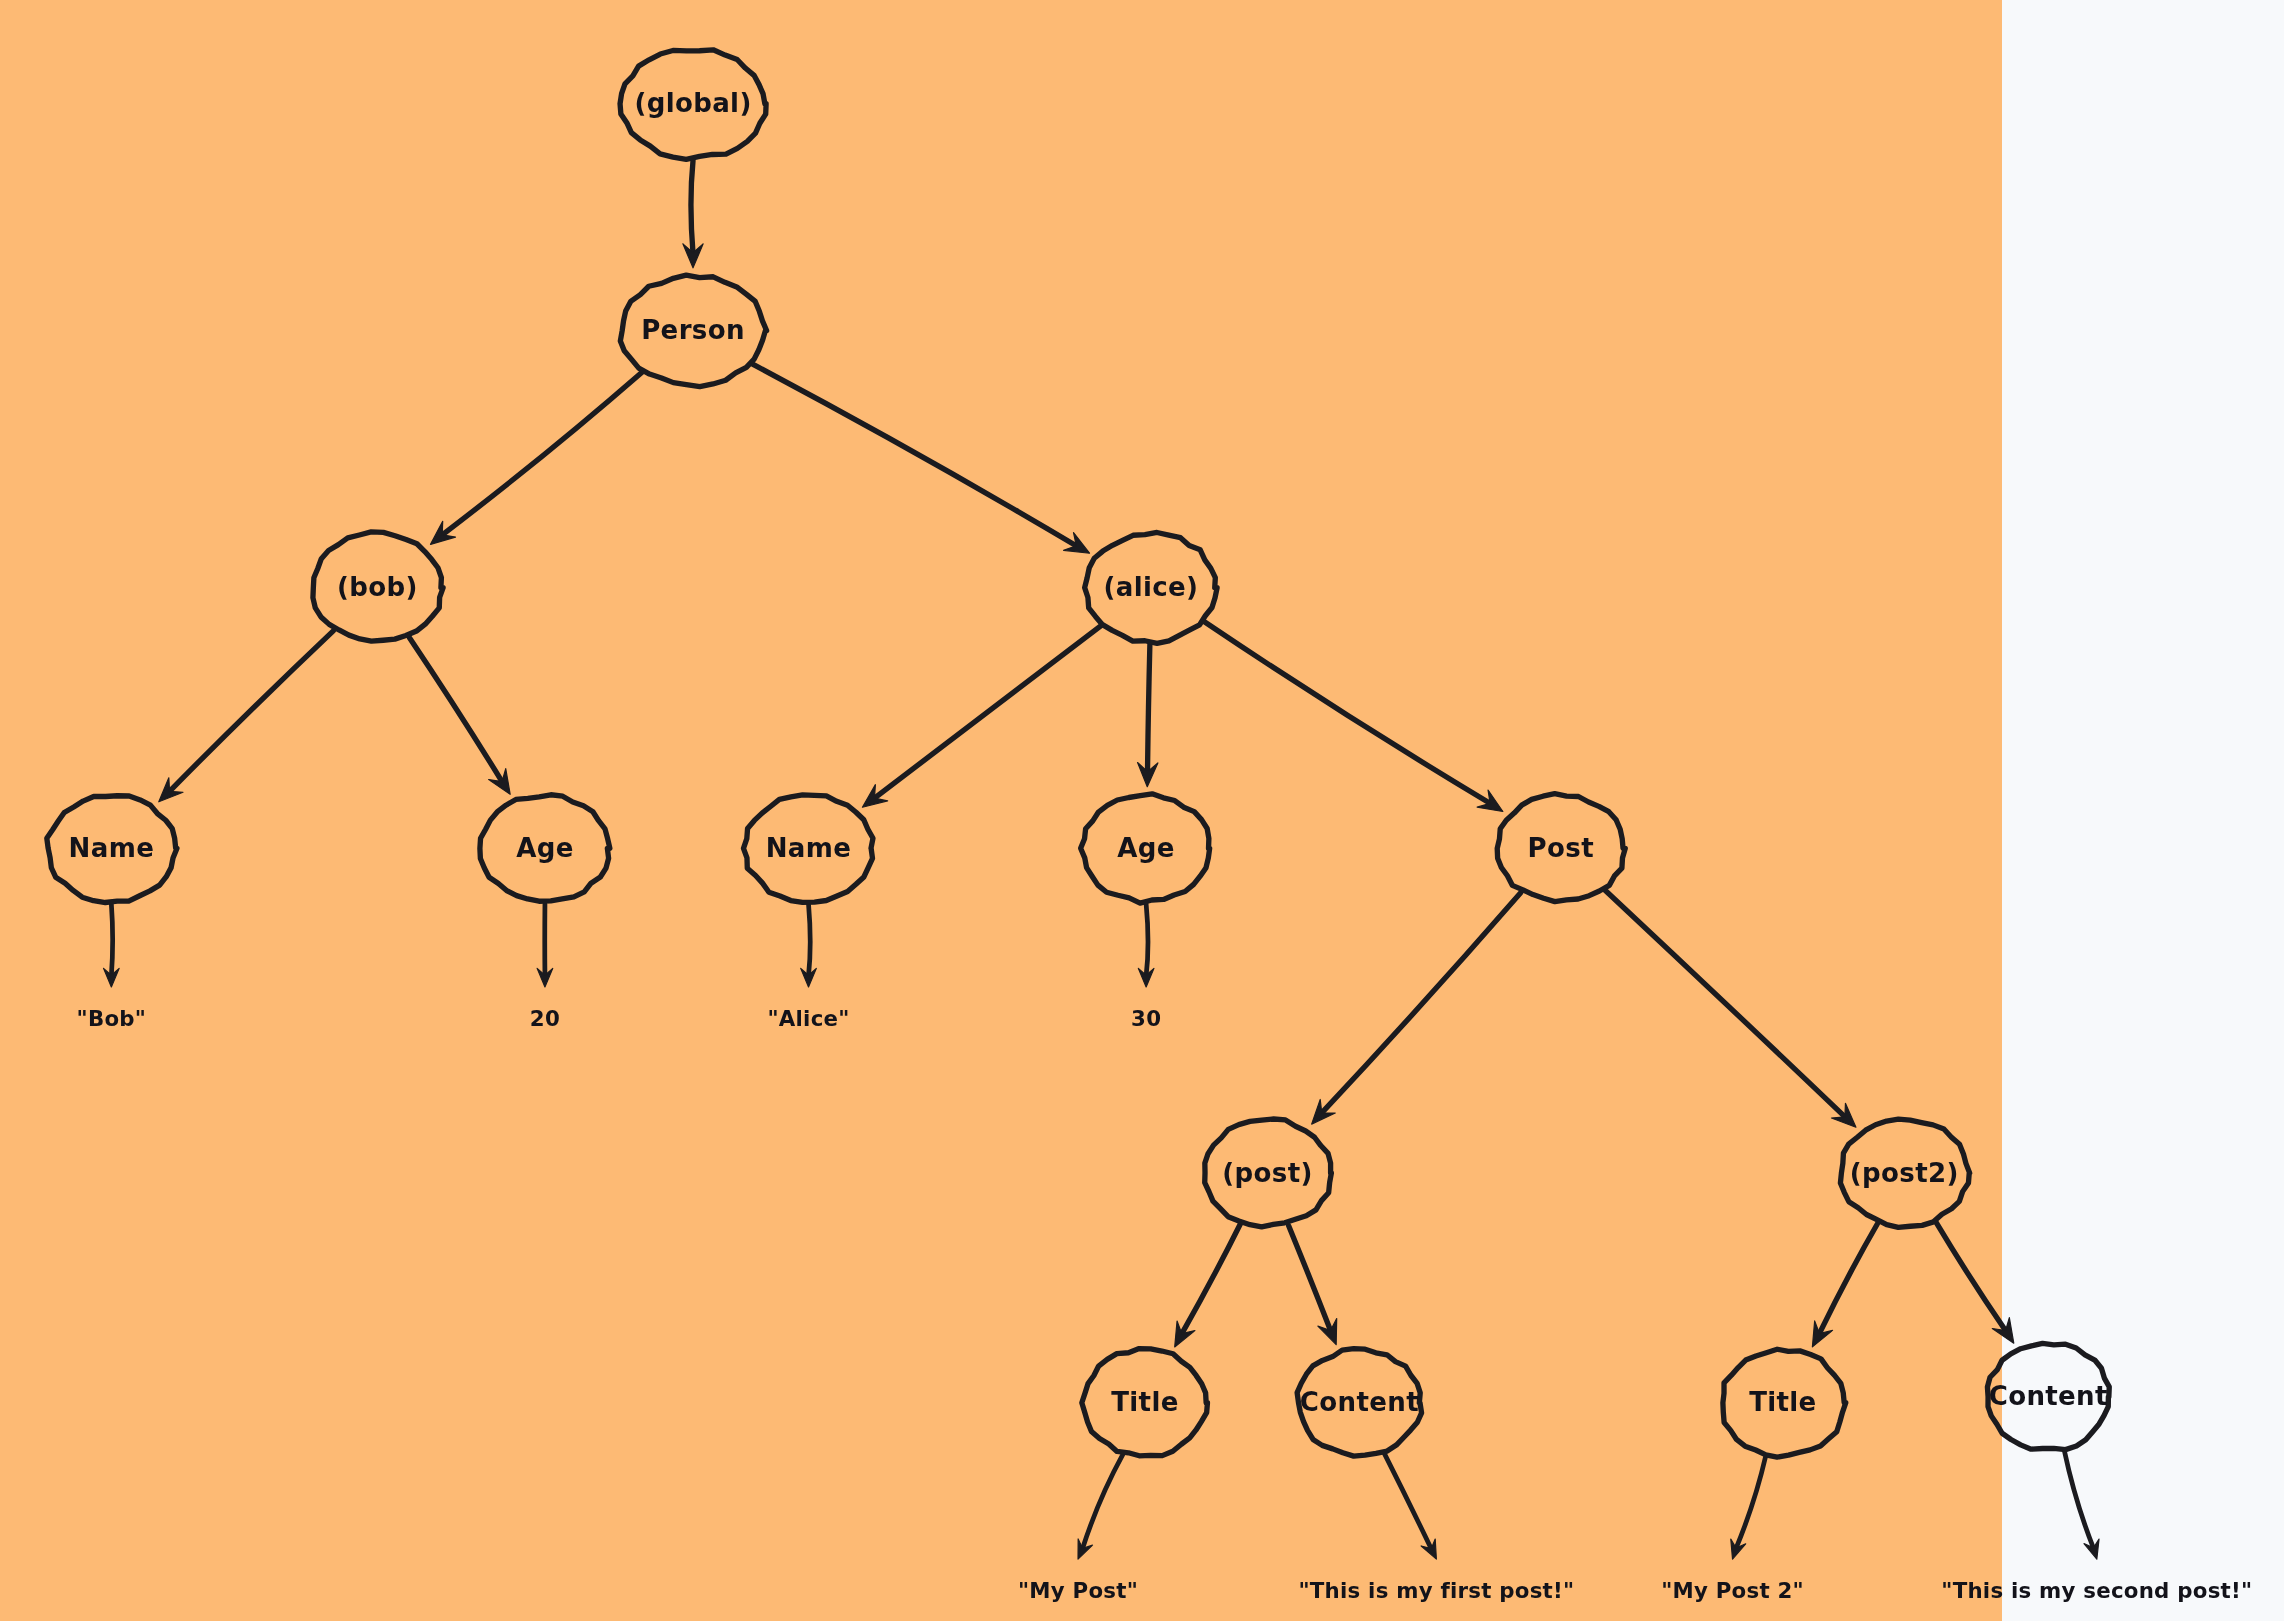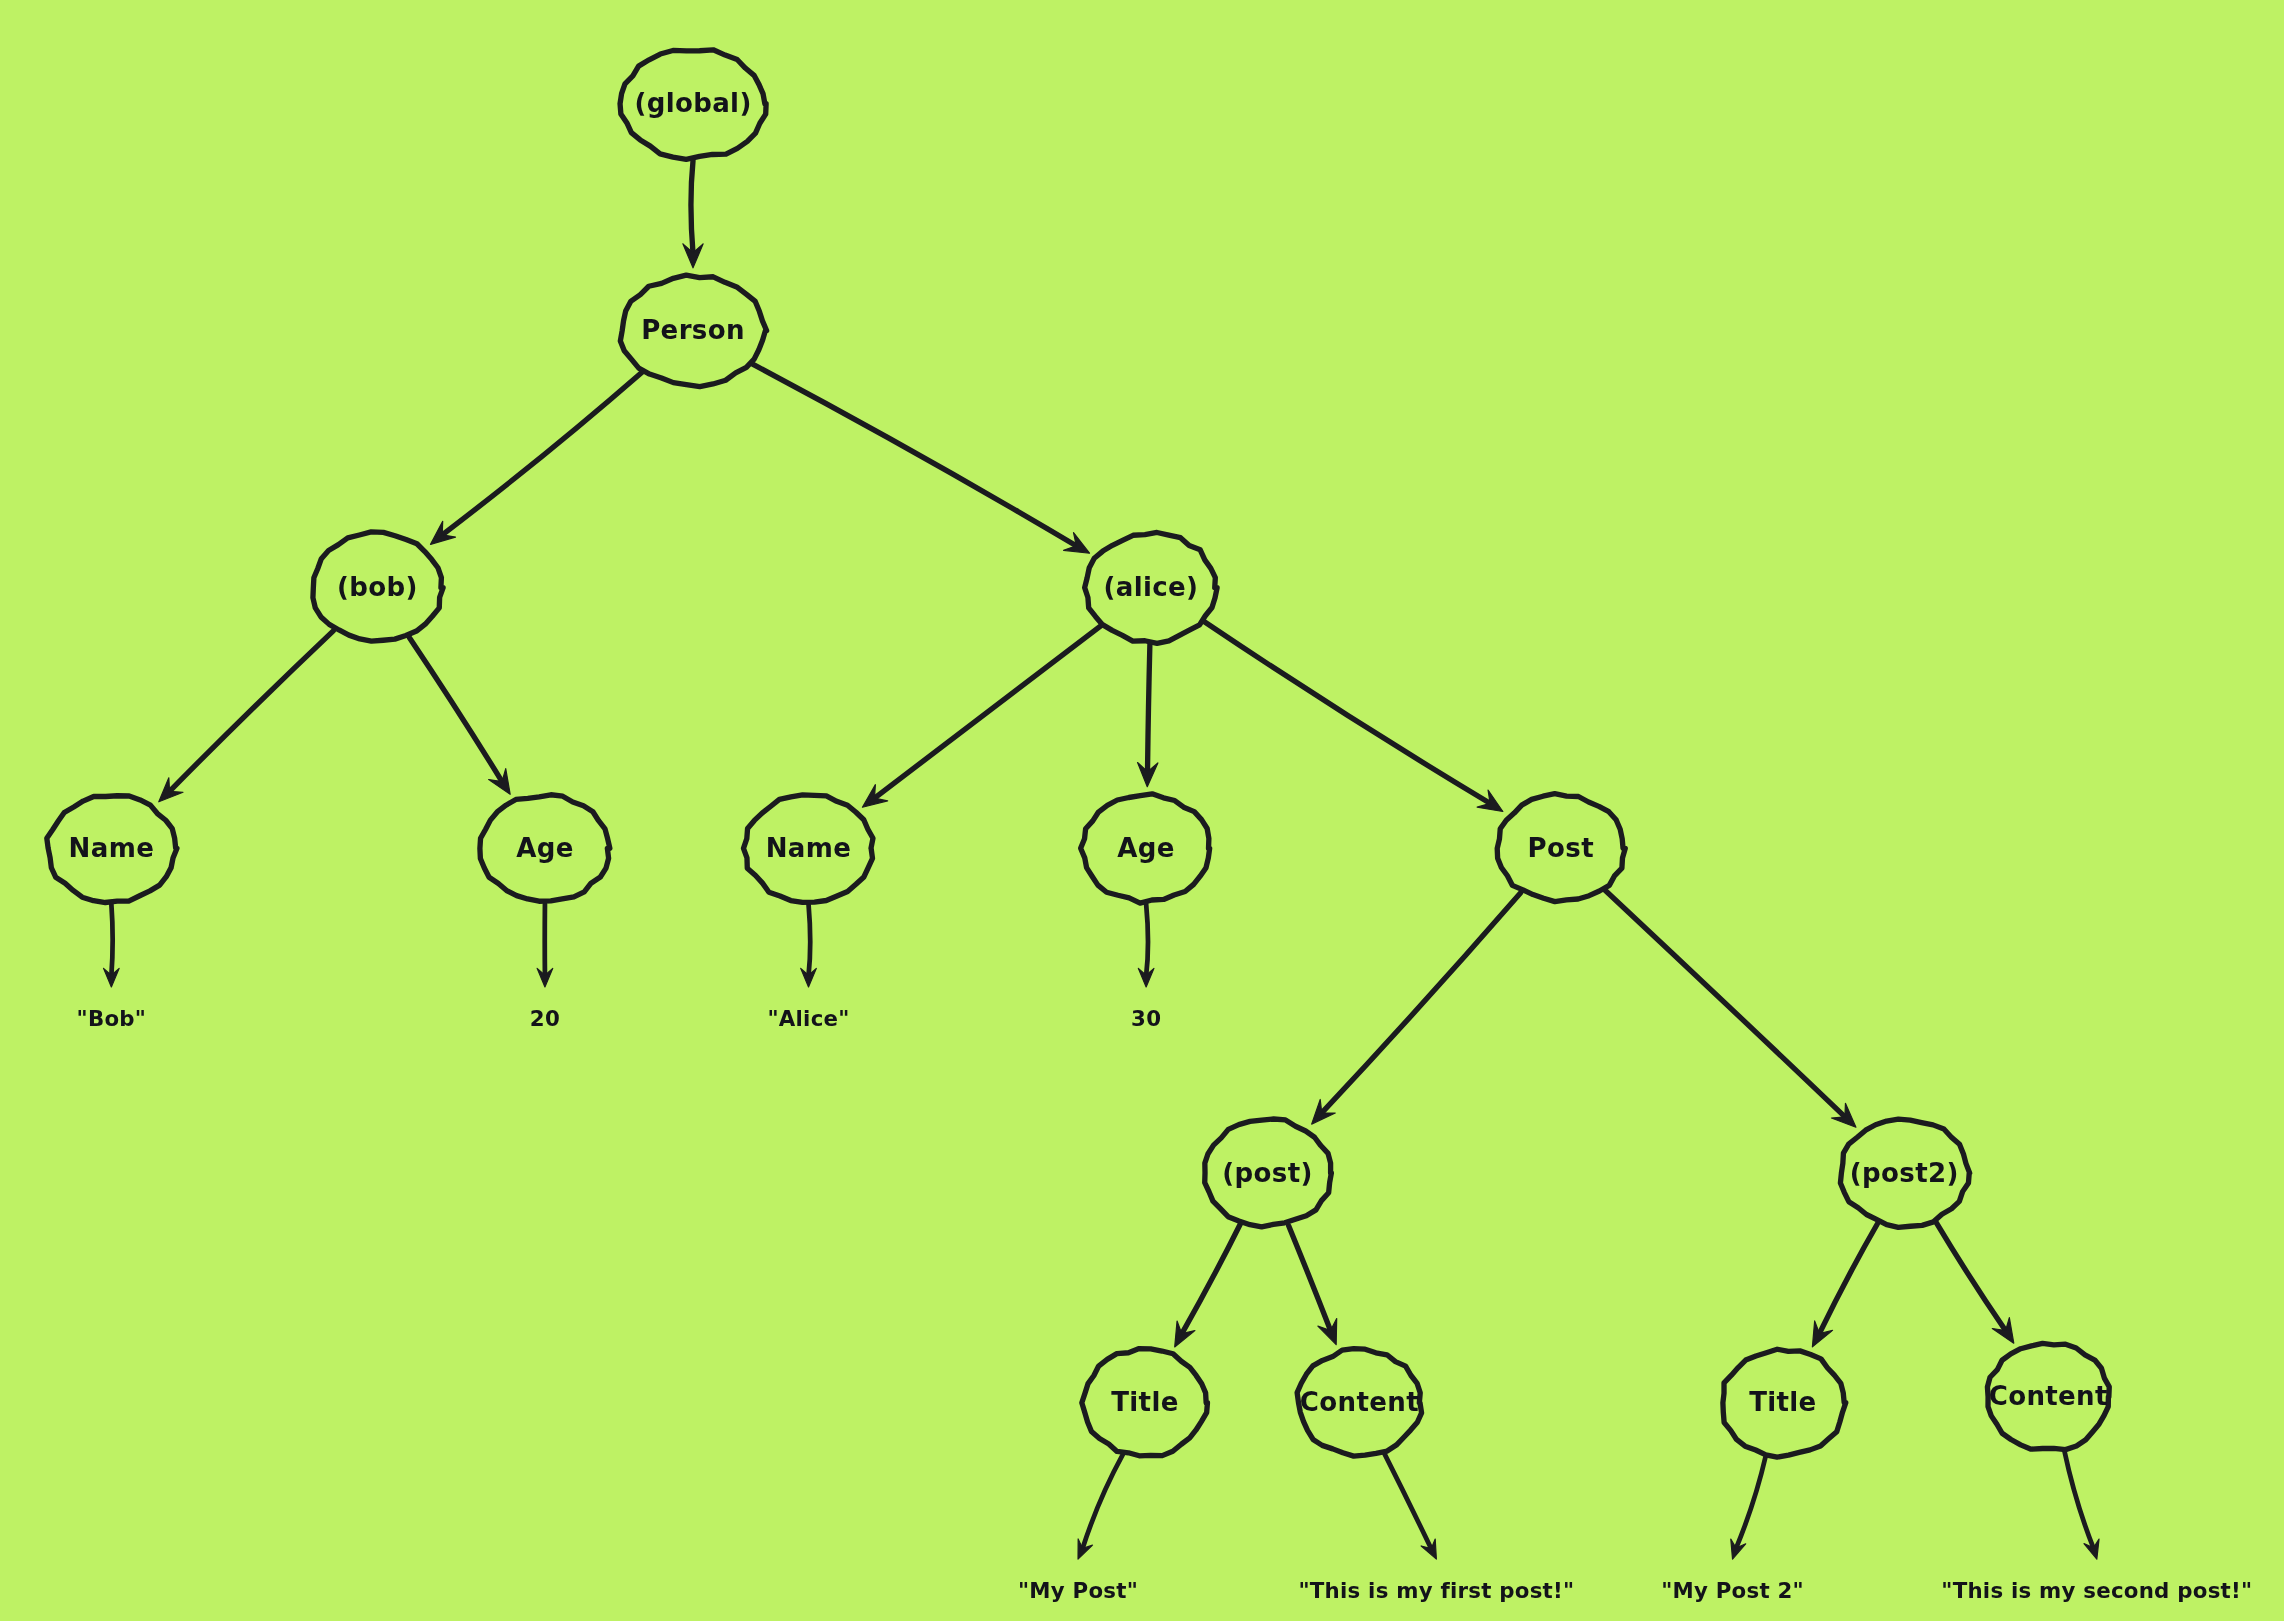--- a/index.html
+++ b/index.html
@@ -9,23 +9,23 @@
     background: #f7f9fb;
   }
   body {
     font-family: "DejaVu Sans", sans-serif;
     width: 2284px;
     height: 1622px;
     overflow: hidden;
   }
   #diagram-root {
     position: relative;
-    width: 2284px;
+    width: 2002px;
     height: 1622px;
-    background: #bef264;
+    background: #fdba74;
   }
   svg.canvas {
     position: absolute;
     top: 0;
     left: 0;
     width: 2284px;
     height: 1622px;
     display: block;
   }
   .node-ellipse {

